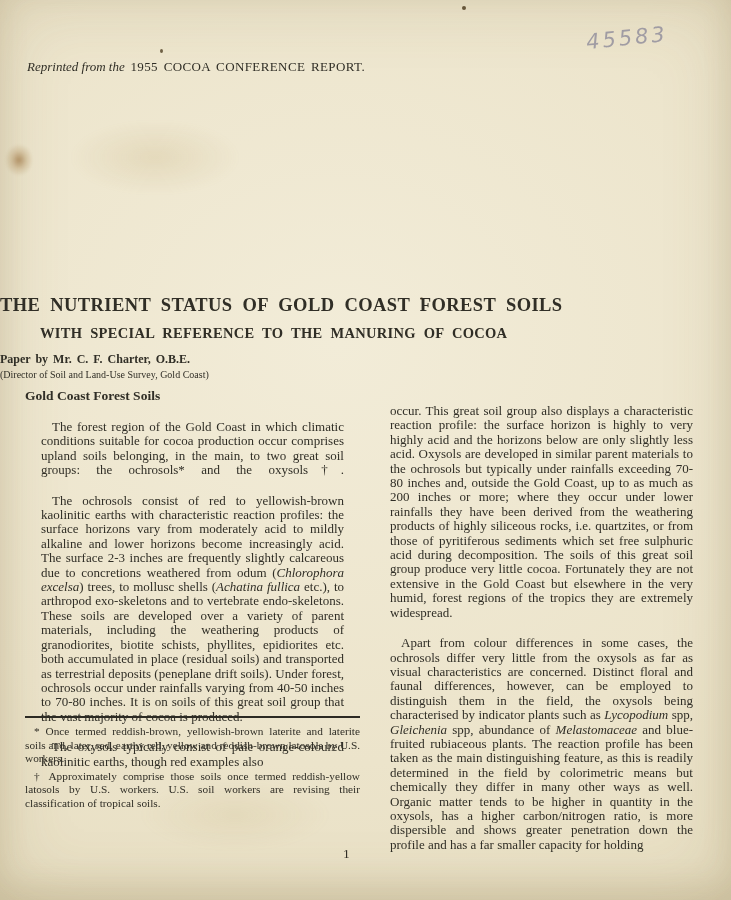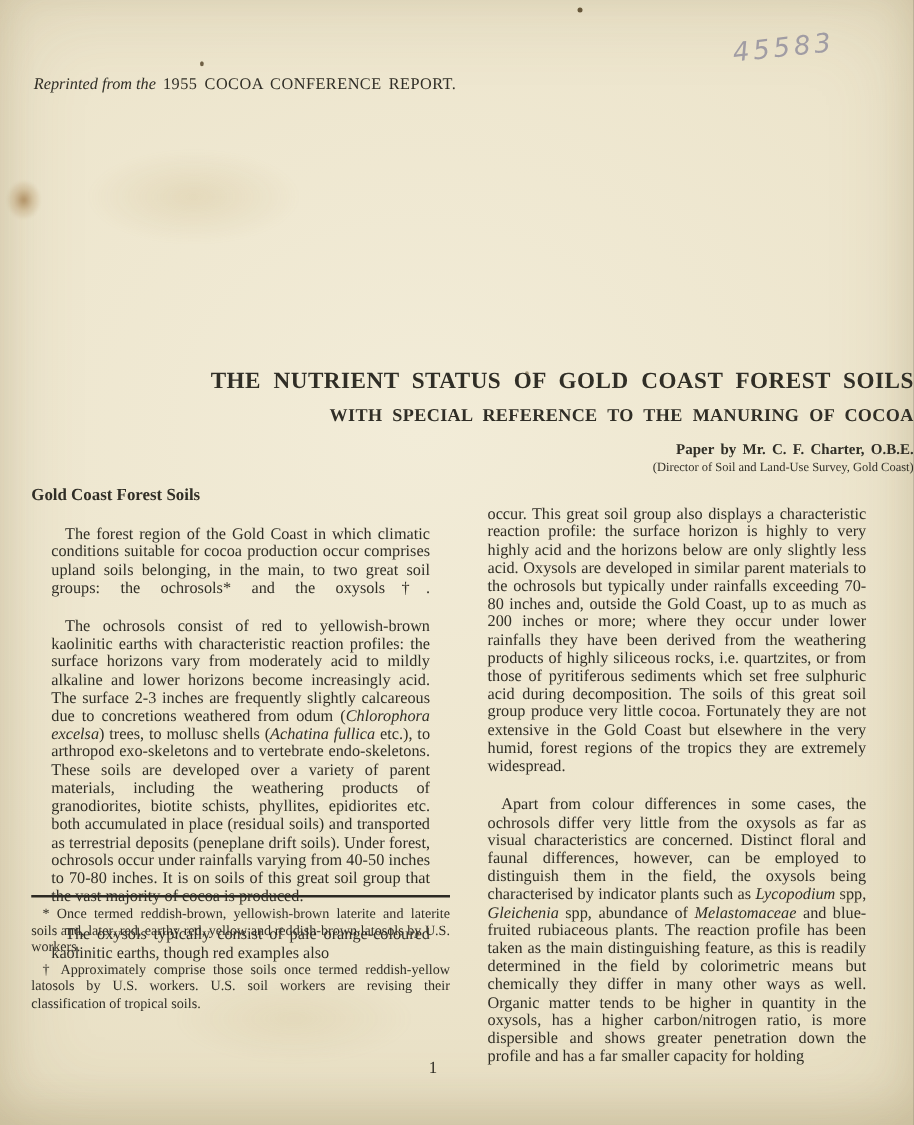--- a/index.html
+++ b/index.html
@@ -46,21 +46,21 @@
   .handwritten-number {
     position: absolute; left: 586px; top: 26px;
     font-family: "DejaVu Sans", sans-serif;
     font-style: italic;
     font-size: 21px; letter-spacing: 3px;
     color: #8f8c9b; opacity: 0.8;
     transform: rotate(-6deg);
   }
 
   
-  .title-block { position: absolute; left: 0; top: 295px; width: 100%; text-align: right; }
+  .title-block { position: absolute; left: 0; top: 295px; width: 100%; text-align: left; }
   .main-title   { font-size: 18.5px; font-weight: bold; letter-spacing: 0.4px; word-spacing: 5px; margin: 0; }
   .sub-title    { font-size: 14.5px; font-weight: bold; letter-spacing: 0.3px; word-spacing: 4px; margin: 9px 0 0 0; padding-left: 40px; }
   .author-line  { font-size: 12px; font-weight: bold; word-spacing: 2px; margin-top: 10px; }
   .affil-line   { font-size: 10px; margin-top: 2px; }
 
   
   .columns { position: absolute; left: 25px; top: 388px; width: 684px; display: flex; gap: 14px; }
   .col { width: 335px; }
   .col-heading { font-size: 13.5px; font-weight: bold; text-align: left; margin: 0 0 6px 0; }
   .body-para {

